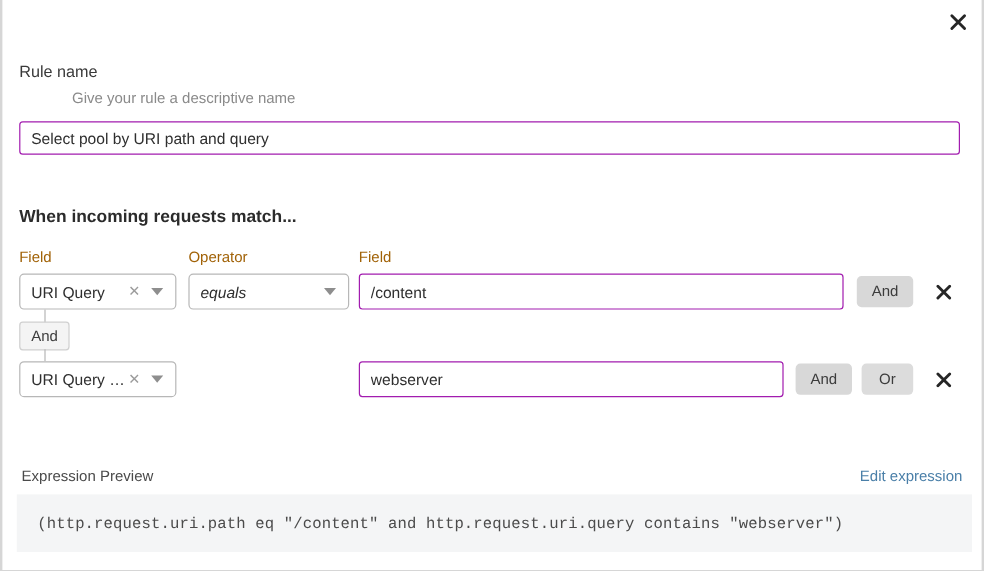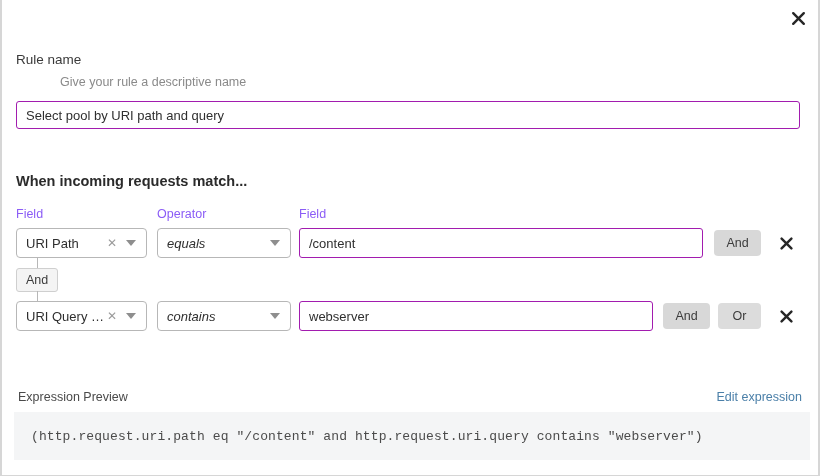--- a/index.html
+++ b/index.html
@@ -95,21 +95,21 @@
     font-size: 14.5px;
     font-weight: bold;
     color: #2b2b2b;
   }
 
   
   .col-header {
     position: absolute;
     top: 207px;
     font-size: 12.5px;
-    color: #8b5cf6;
+    color: #a16207;
   }
   #col-field    { left: 14px; }
   #col-operator { left: 155px; }
   #col-value    { left: 297px; }
 
   
   .row { position: absolute; left: 0; width: 820px; height: 30px; }
   #row-1 { top: 228px; }
   #row-2 { top: 301px; }
 
@@ -273,21 +273,21 @@
   <input class="text-input" id="rule-name-input" type="text" value="Select pool by URI path and query" style="">
 
   <div class="section-heading">When incoming requests match...</div>
 
   <div class="col-header" id="col-field">Field</div>
   <div class="col-header" id="col-operator">Operator</div>
   <div class="col-header" id="col-value">Field</div>
 
   <div class="row" id="row-1">
     <div class="select field-select">
-      <span class="sel-text">URI Path</span>
+      <span class="sel-text">URI Query</span>
       <span class="clear-x">✕</span>
       <span class="caret">
           <i></i>
         </span>
     </div>
 
     <div class="select operator-select">
       <span class="sel-text">equals</span>
       <span class="caret">
           <i></i>
@@ -311,26 +311,20 @@
 
   <div class="row" id="row-2">
     <div class="select field-select">
       <span class="sel-text">URI Query St...</span>
       <span class="clear-x">✕</span>
       <span class="caret">
           <i></i>
         </span>
     </div>
 
-    <div class="select operator-select">
-      <span class="sel-text">contains</span>
-      <span class="caret">
-          <i></i>
-        </span>
-    </div>
 
     <input class="text-input value-input-2" type="text" value="webserver" style="">
 
     <button class="pill-btn" id="row2-and">And</button>
     <button class="pill-btn" id="row2-or">Or</button>
 
     <div class="delete-btn">
       <svg width="13" height="13" viewBox="0 0 13 13" aria-hidden="true">
         <path d="M1.6 1.6 L11.4 11.4 M11.4 1.6 L1.6 11.4" stroke="#262626" stroke-width="2.4" stroke-linecap="round"></path>
       </svg>

